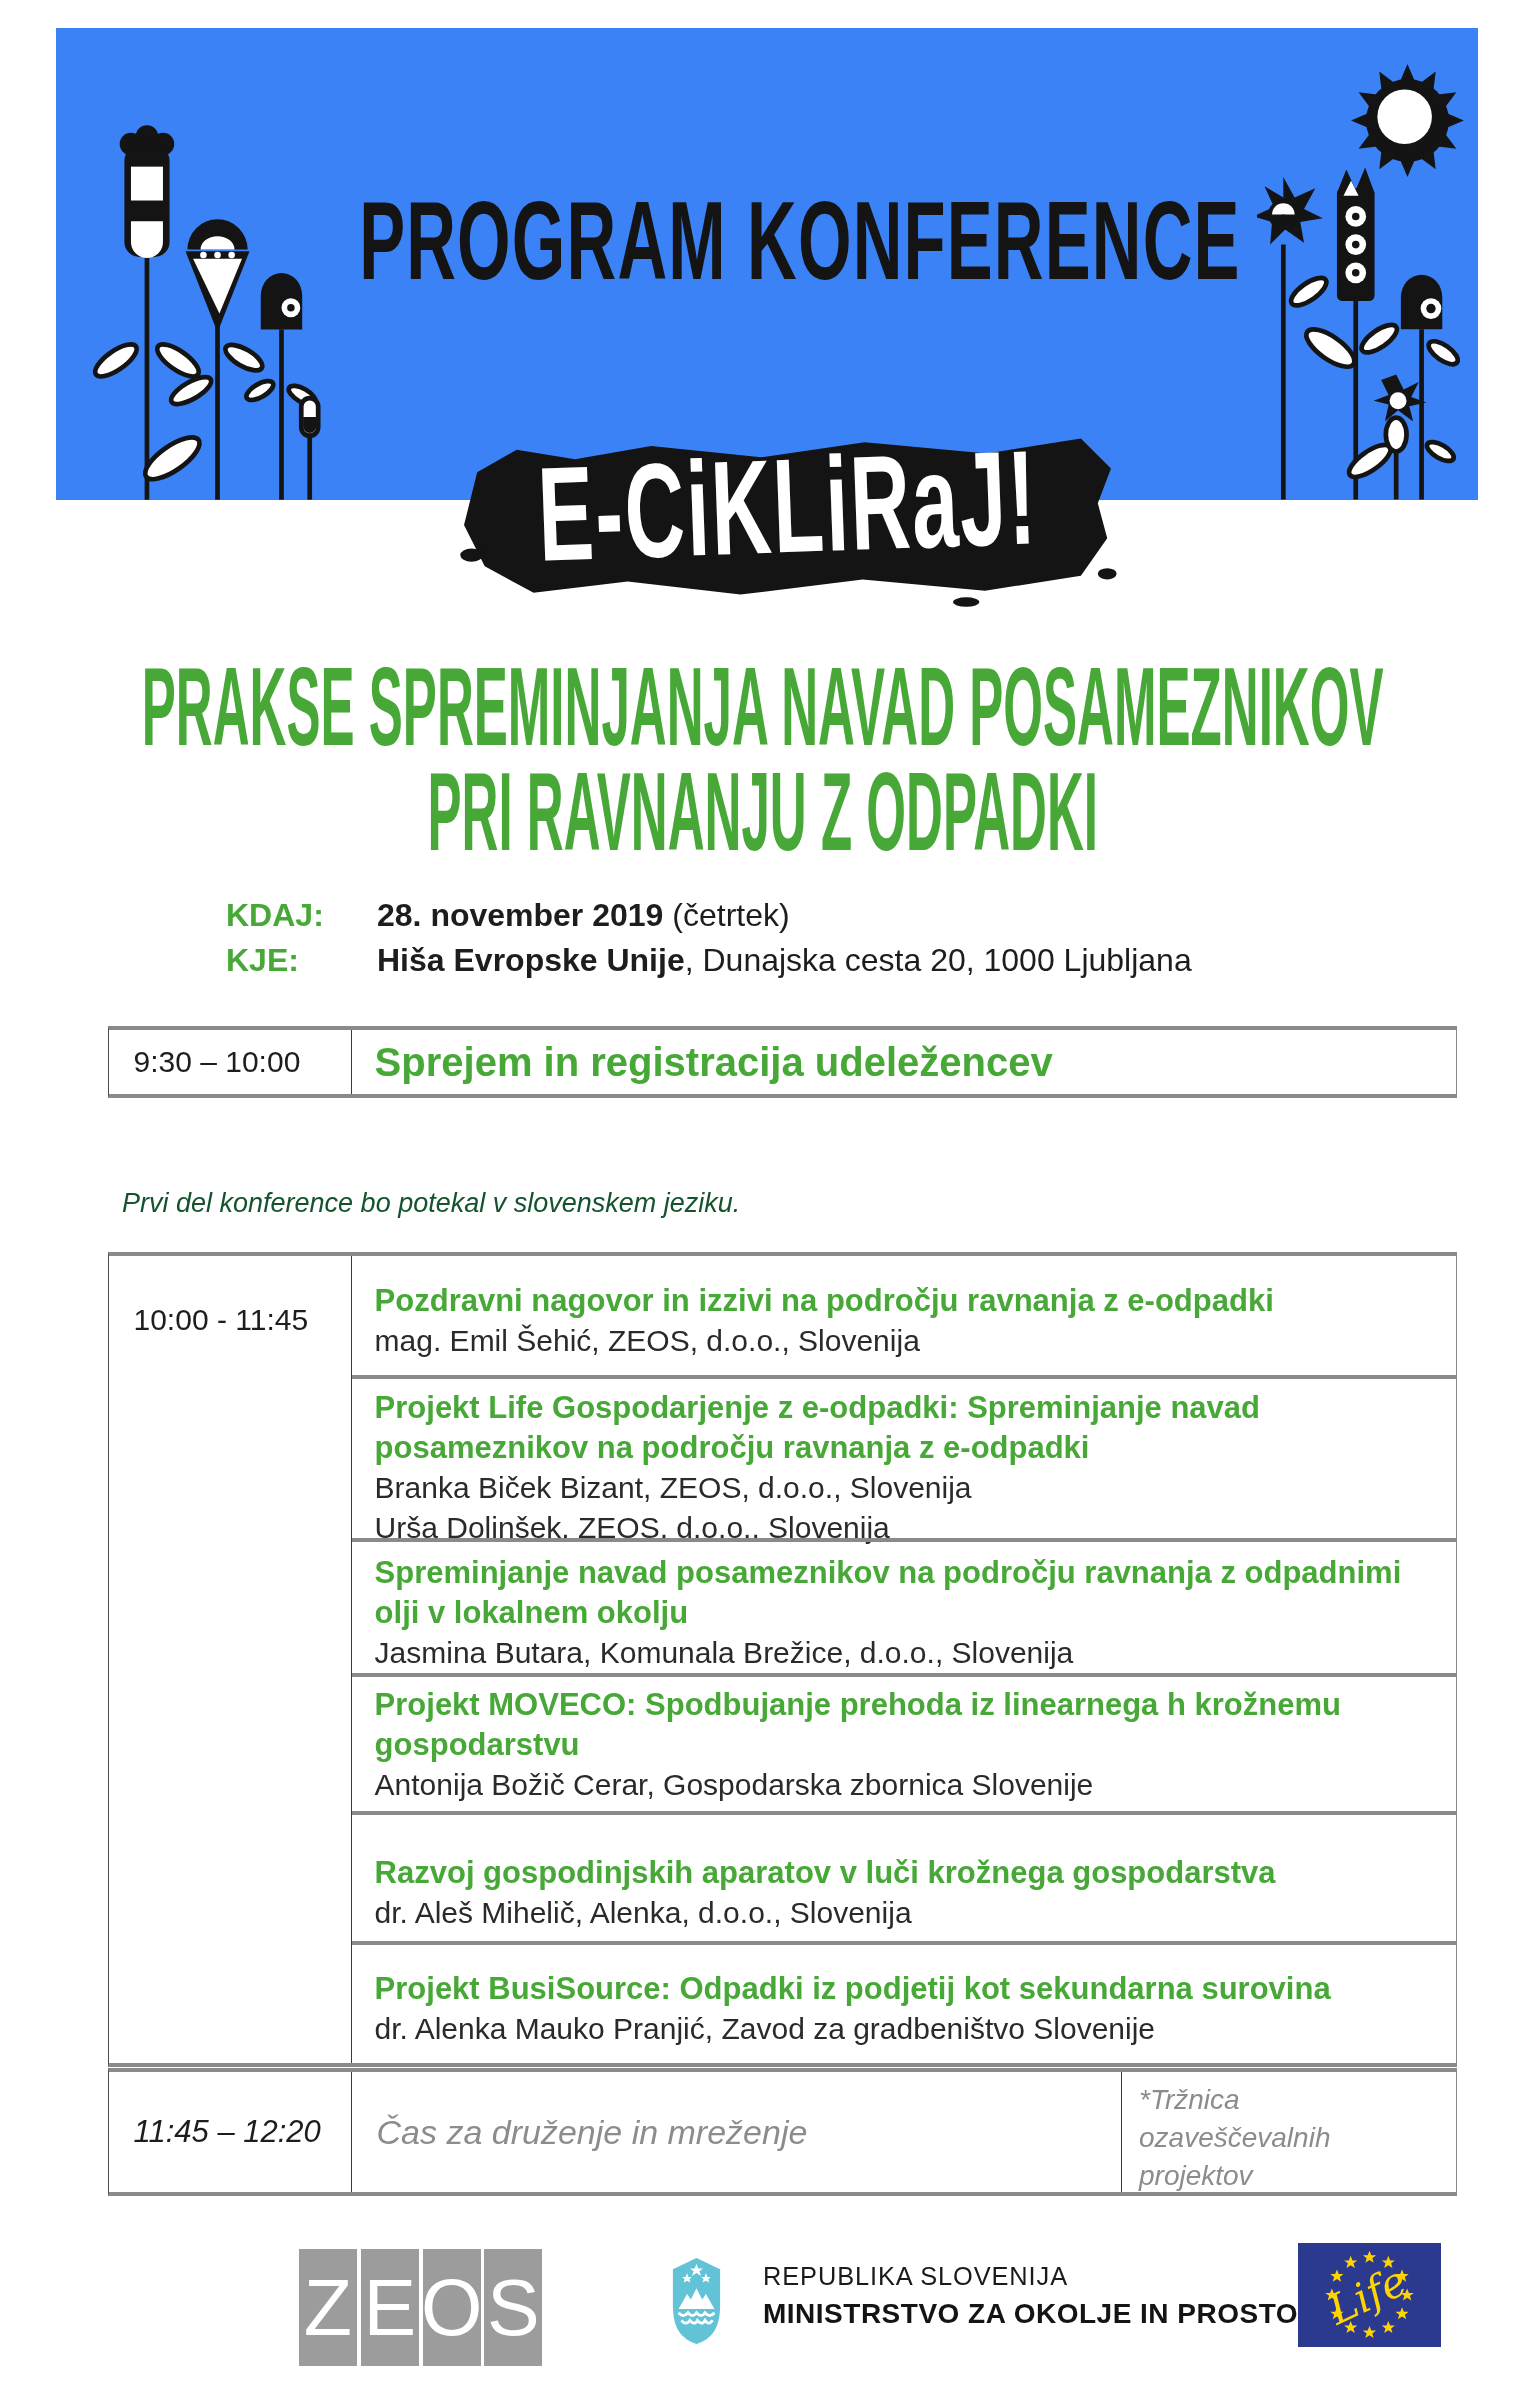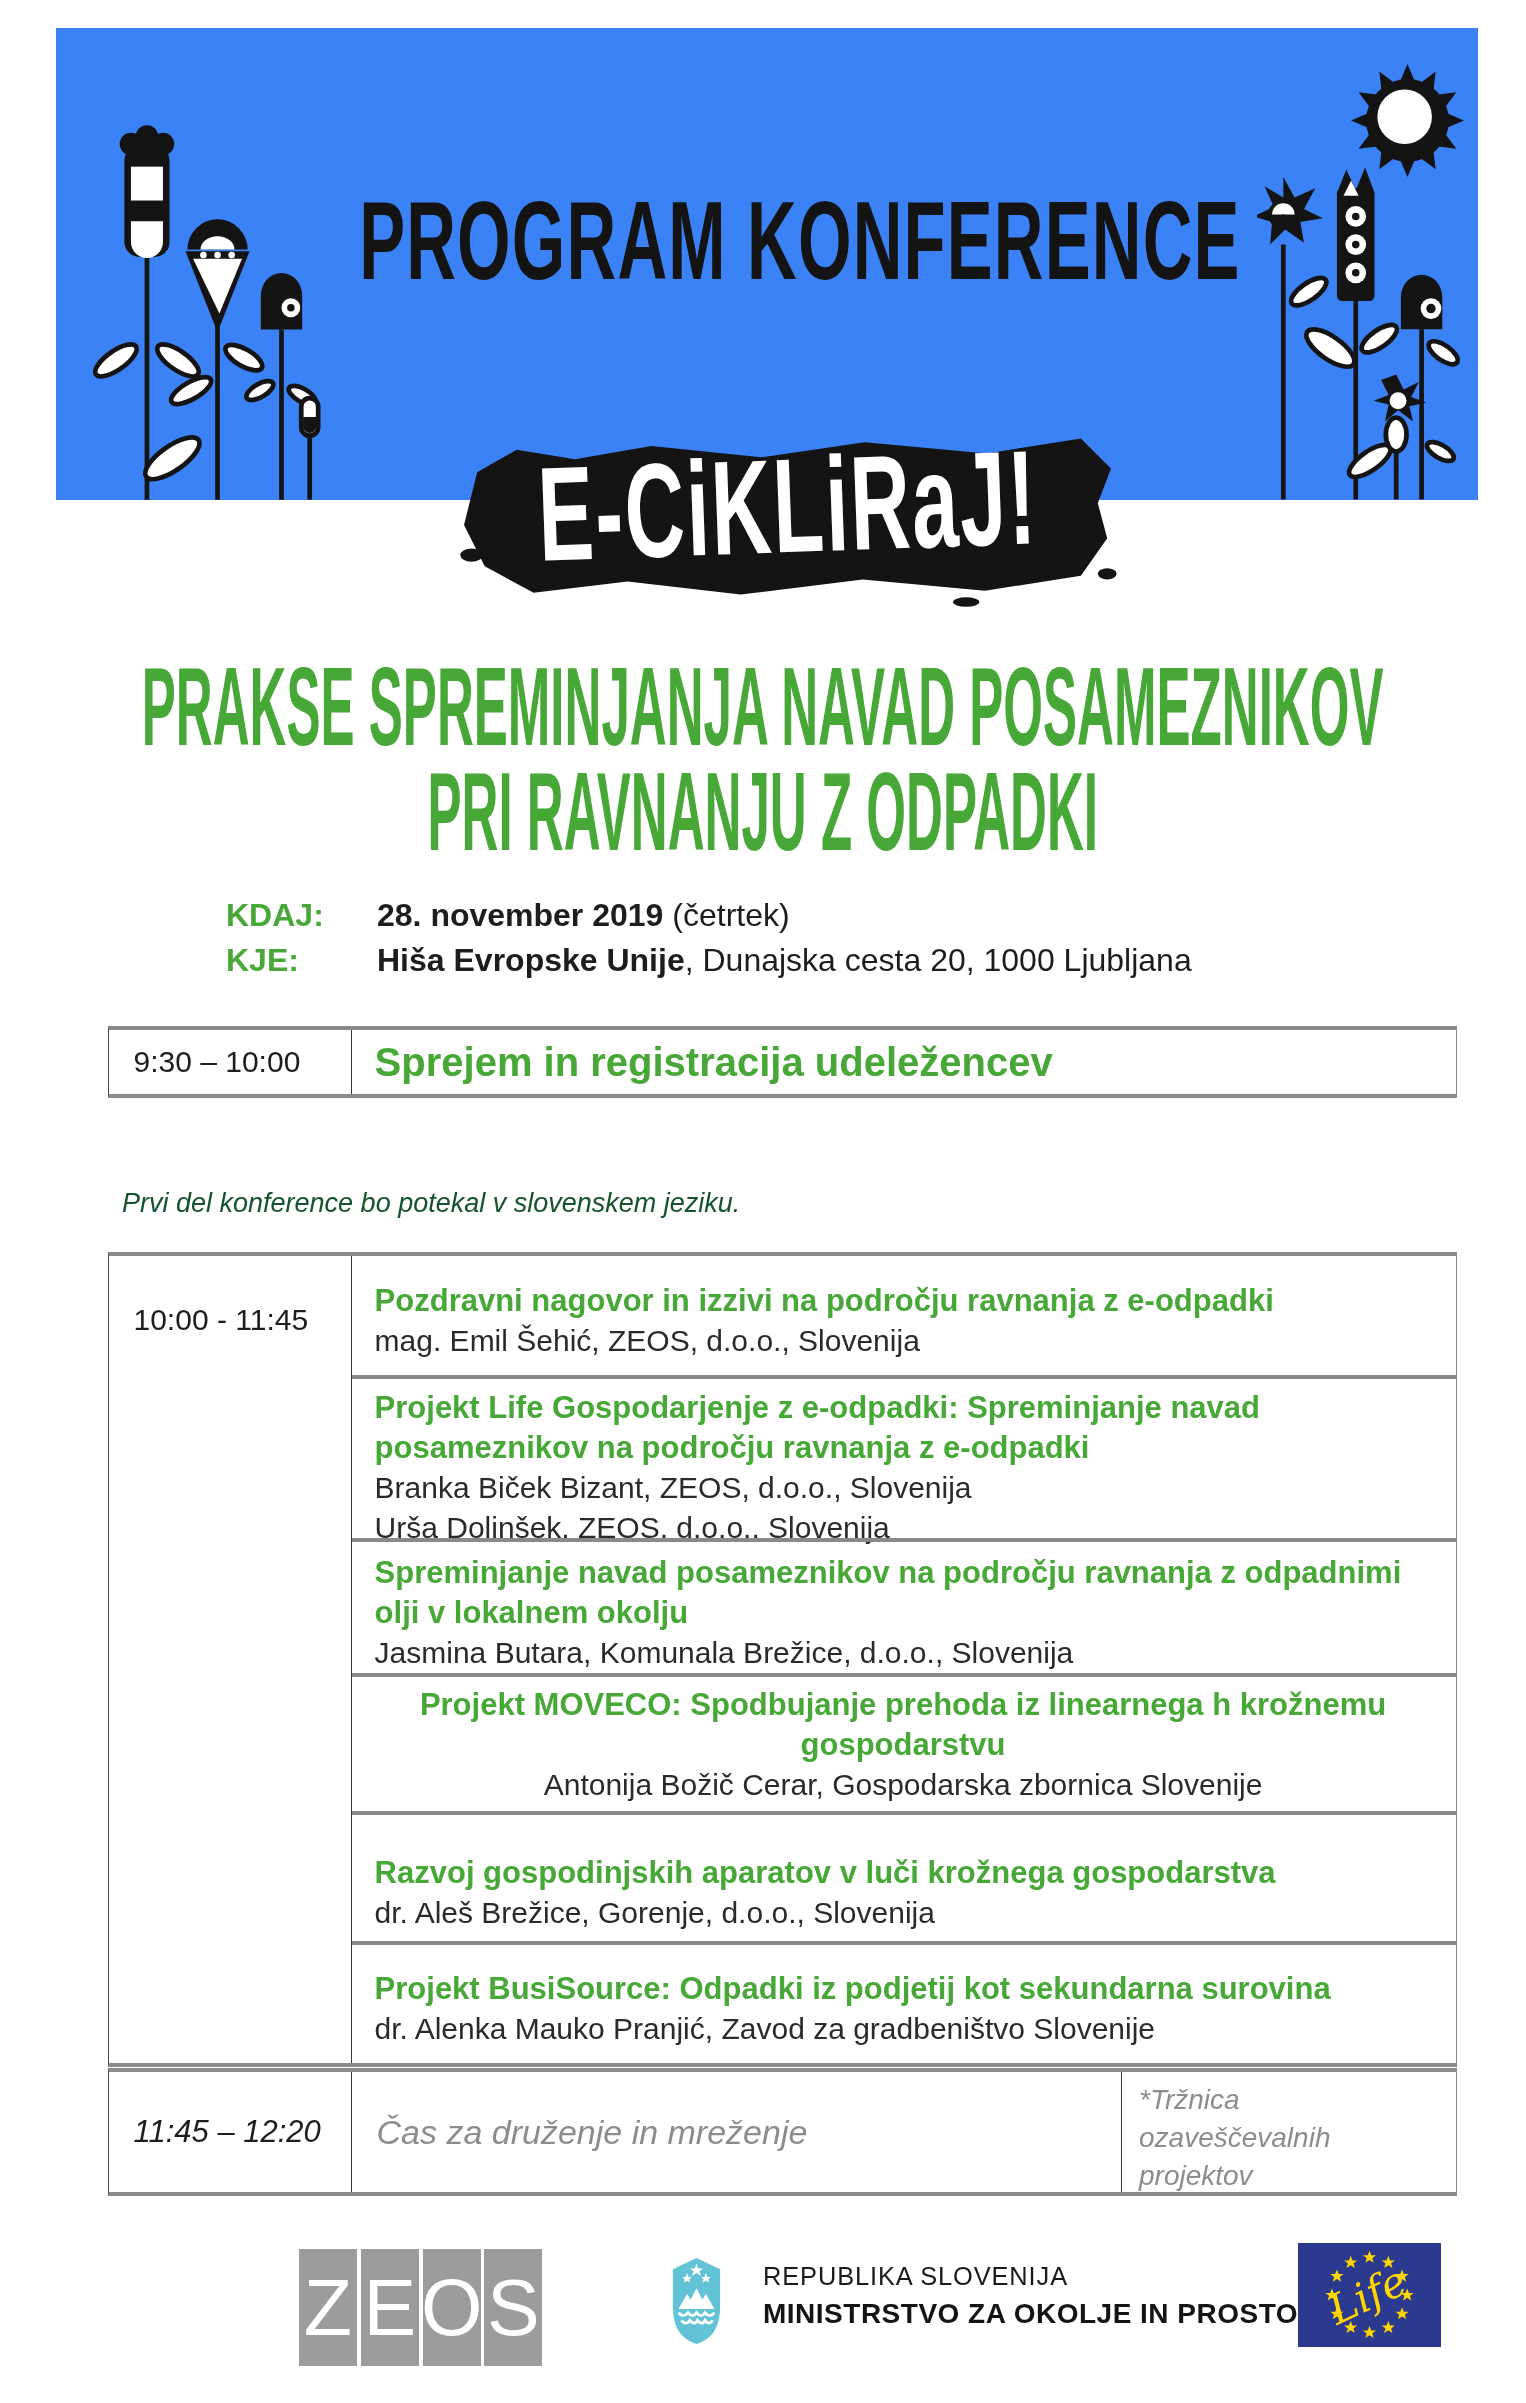--- a/index.html
+++ b/index.html
@@ -49,21 +49,21 @@
   .prog-tbl{top:1252px;height:815px;}
   .prog-tbl .timecol{padding-top:47px;}
   .itemscol{flex:1;display:flex;flex-direction:column;}
   .item{box-sizing:border-box;padding:24.5px 24.5px 0 22.6px;}
   .item + .item{border-top:4.7px solid #8a8a8a;}
   .item .ttl{font-weight:bold;font-size:31px;line-height:40px;color:#47a837;}
   .item .spk{font-size:30px;line-height:40px;color:#2a2a2a;}
   .i1{height:127px;padding-top:24.5px;}
   .i2{height:163px;padding-top:9.4px;}
   .i3{height:141px;padding-top:11.3px;}
-  .i4{height:149px;padding-top:7.5px;text-align:center;}
+  .i4{height:149px;padding-top:7.5px;}
   .i5{height:137px;padding-top:38px;}
   .i6{height:130px;padding-top:24.5px;}
 
   .net-tbl{top:2068px;height:128px;}
   .net-tbl .timecol{display:flex;align-items:center;font-style:italic;font-size:31px;}
   .net-mid{width:770px;box-sizing:border-box;border-right:1.9px solid #3a3a3a;display:flex;align-items:center;
            font-style:italic;font-size:34px;color:#8c8c8c;padding-left:24.5px;}
   .net-note{flex:1;box-sizing:border-box;padding:9.4px 0 0 17px;font-style:italic;font-size:28px;
             line-height:38px;color:#8c8c8c;}
   .net-note .inner{width:226px;}
@@ -236,21 +236,21 @@
       <div class="item i3">
         <div class="ttl">Spreminjanje navad posameznikov na področju ravnanja z odpadnimi olji v lokalnem okolju</div>
         <div class="spk">Jasmina Butara, Komunala Brežice, d.o.o., Slovenija</div>
       </div>
       <div class="item i4">
         <div class="ttl">Projekt MOVECO: Spodbujanje prehoda iz linearnega h krožnemu gospodarstvu</div>
         <div class="spk">Antonija Božič Cerar, Gospodarska zbornica Slovenije</div>
       </div>
       <div class="item i5">
         <div class="ttl">Razvoj gospodinjskih aparatov v luči krožnega gospodarstva</div>
-        <div class="spk">dr. Aleš Brežice, Gorenje, d.o.o., Slovenija</div>
+        <div class="spk">dr. Aleš Mihelič, Alenka, d.o.o., Slovenija</div>
       </div>
       <div class="item i6">
         <div class="ttl">Projekt BusiSource: Odpadki iz podjetij kot sekundarna surovina</div>
         <div class="spk">dr. Alenka Mauko Pranjić, Zavod za gradbeništvo Slovenije</div>
       </div>
     </div>
   </div>
 
   <div class="tbl net-tbl">
     <div class="timecol">11:45 – 12:20</div>

